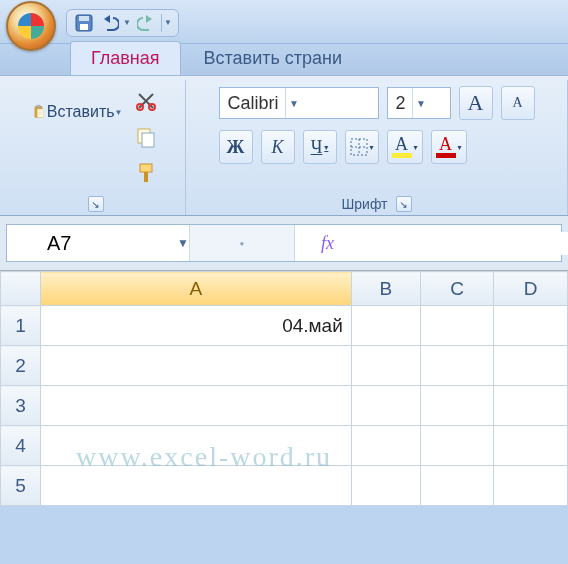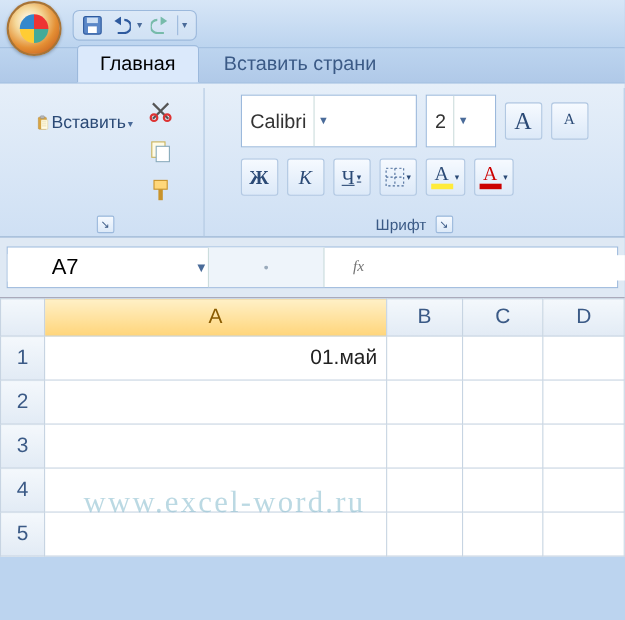--- a/index.html
+++ b/index.html
@@ -68,21 +68,21 @@
     font-size: 18px;
     color:#3b5a86;
     border:1px solid transparent;
     border-bottom:none;
     border-radius:4px 4px 0 0;
     margin-right:2px;
   }
   .tab.active {
     background:#dbe9fb;
     border-color:#9cb9dc;
-    color:#000000;
+    color:#be185d;
   }
 
   
   .ribbon {
     height: 140px;
     background: linear-gradient(#e6eff9, #cfe0f4);
     border-bottom: 1px solid #8fa9c8;
     display:flex;
     padding:4px 0 0 6px;
   }
@@ -122,21 +122,21 @@
   .paste-svg { width:50px; height:60px; }
   .paste-label { font-size:16px; color:#2b4a76; }
   .clip-side { display:flex; flex-direction:column; gap:10px; margin-left:10px; padding-top:6px;}
   .small-ico { width:26px; height:26px; display:flex; align-items:center; justify-content:center; }
 
   
   .font-group .group-body { flex-direction:column; gap:10px; padding-top:4px; }
   .row { display:flex; gap:8px; align-items:center; }
   .combo {
     background:#fff; border:1px solid #9cb9dc;
-    height:48px; display:flex; align-items:center;
+    height:32px; display:flex; align-items:center;
     font-size:18px; padding:0 4px 0 8px;
     color:#333;
   }
   .combo .dd { width:18px; text-align:center; color:#4a6b99; font-size:10px; border-left:1px solid #cdd; margin-left:6px; height:100%; display:flex; align-items:center; justify-content:center;}
   .ftool {
     height:34px; min-width:34px;
     border:1px solid #b2c8e2;
     background:linear-gradient(#f6faff,#dce9f8);
     display:flex; align-items:center; justify-content:center;
     font-size:18px; font-family:"Times New Roman",serif;
@@ -154,21 +154,21 @@
     display:flex; align-items:center;
     background:#fff; border:1px solid #9cb9dc;
     height:38px;
   }
   .namebox {
     width:170px; padding-left:40px; font-size:20px; border:none; outline:none;
   }
   .fbar .dd2 { width:22px; color:#4a6b99; font-size:12px; text-align:center; }
   .fbar .gap { flex:0 0 106px; border-left:1px solid #cdd; border-right:1px solid #cdd; height:100%; position:relative; background:#eef4fa; }
   .fbar .gap::after { content:"●"; color:#9ab; position:absolute; left:50%; top:50%; transform:translate(-50%,-50%); font-size:8px;}
-  .fx { font-style:italic; font-family:"Times New Roman"; font-size:14px; color:#737373; padding:0 26px; }
+  .fx { font-style:italic; font-family:"Times New Roman"; font-size:18px; color:#8b5cf6; padding:0 26px; }
   .fval { flex:1; font-size:18px; padding-left:6px; border:none; outline:none; }
 
   
   .gridwrap { position:relative; background:#fff; }
   table.grid { border-collapse:collapse; width:100%; }
   .grid th, .grid td {
     border:1px solid #c7d4e2;
     height:40px;
     font-size:19px;
     color:#222;
@@ -341,21 +341,21 @@
         <th class="corner"></th>
         <th class="active">A</th>
         <th>B</th>
         <th>C</th>
         <th>D</th>
       </tr>
     </thead>
     <tbody>
       <tr>
         <th class="rh">1</th>
-        <td class="cell bold">01.май</td>
+        <td class="cell bold">04.май</td>
         <td></td>
         <td></td>
         <td></td>
       </tr>
       <tr>
         <th class="rh">2</th>
         <td></td>
           <td></td>
           <td></td>
           <td></td>

